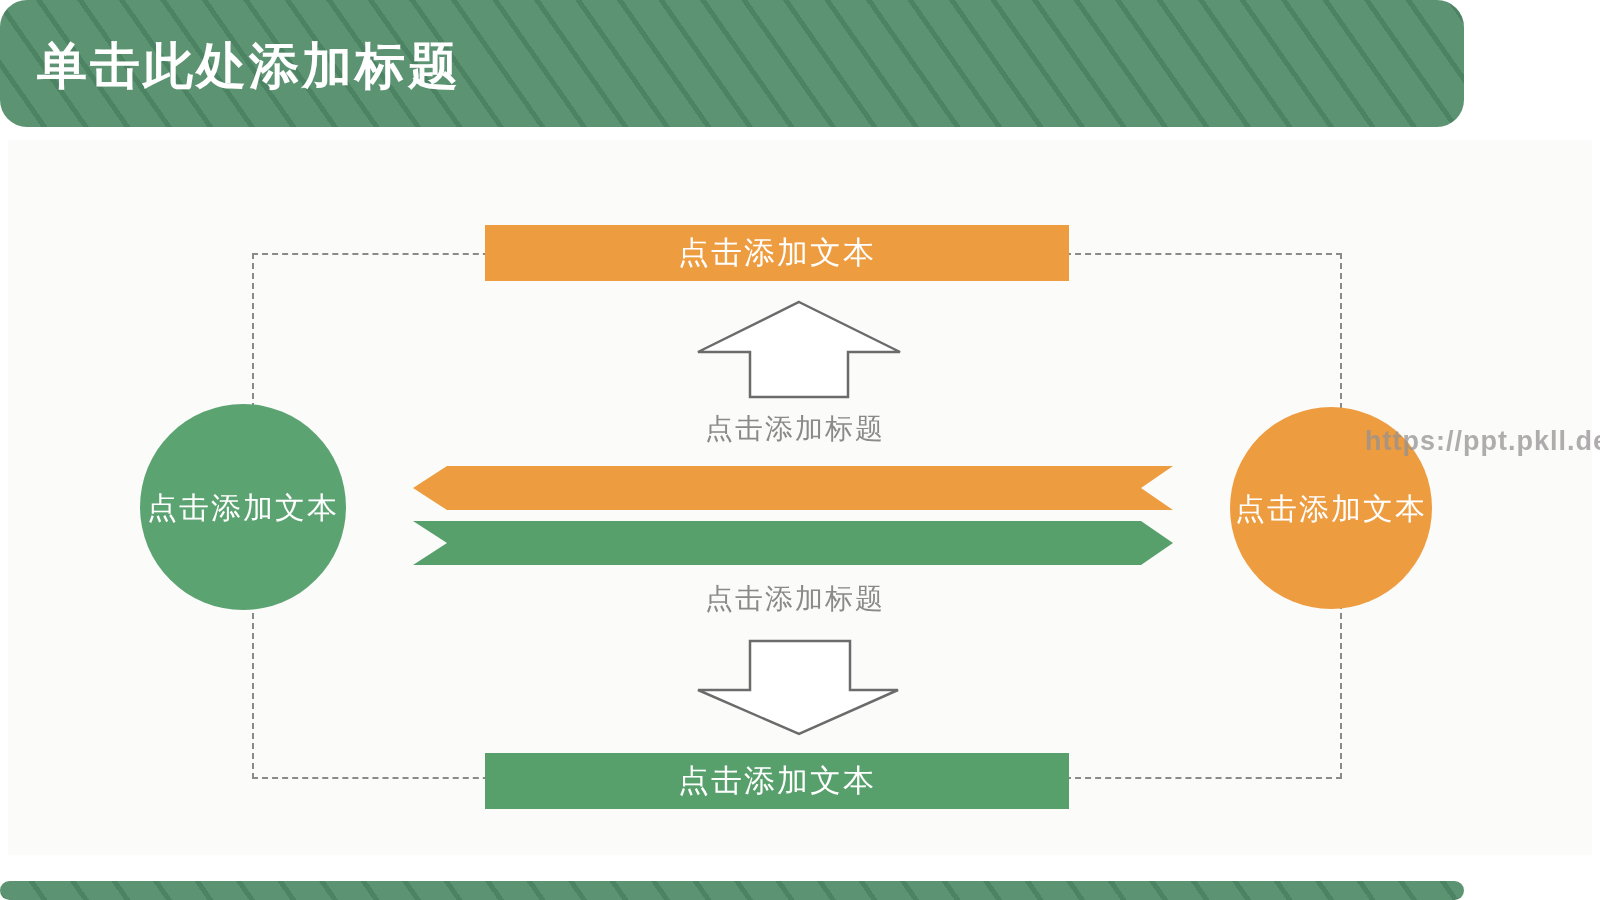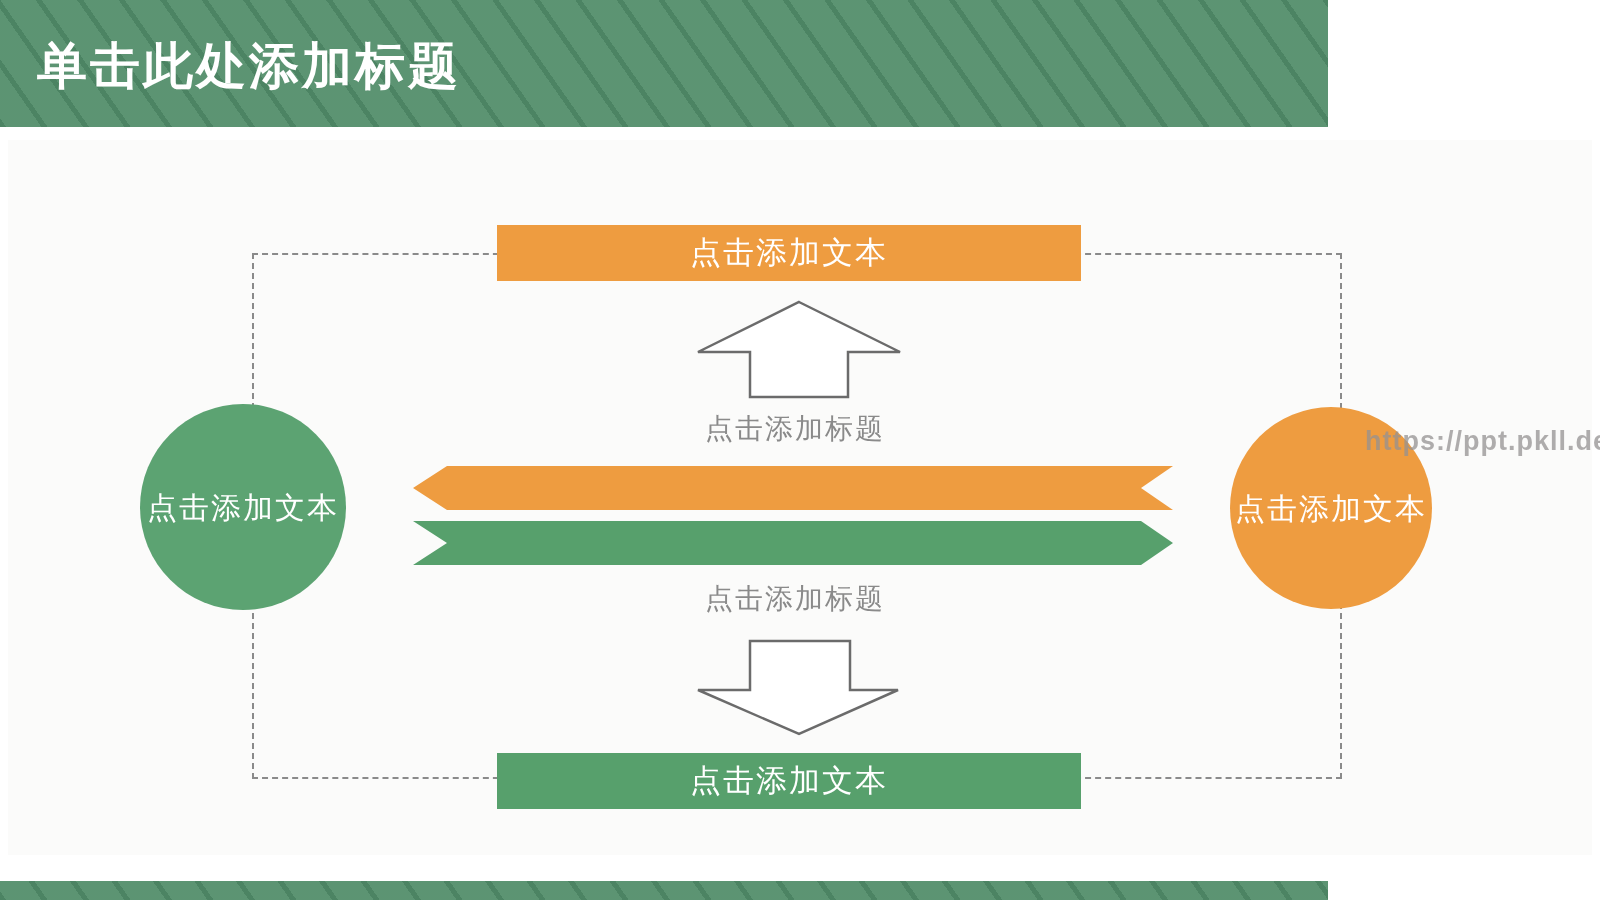--- a/index.html
+++ b/index.html
@@ -2,26 +2,27 @@
 <html><head>
 <meta charset="utf-8">
 <style>
   html,body{margin:0;padding:0;background:#ffffff;}
   body{width:1600px;height:900px;overflow:hidden;position:relative;
        font-family:"Liberation Sans","DejaVu Sans",sans-serif;}
   .slide{position:absolute;inset:0;background:#ffffff;}
 
   
   .band{
-    position:absolute;left:0;width:1328px;
+    position:absolute;left:0;width:1464px;
     background-color:#57916E;
     background-image:repeating-linear-gradient(
       55deg,
       rgba(18,62,42,0.16) 0px, rgba(18,62,42,0.16) 5px,
       rgba(255,255,255,0.03) 5px, rgba(255,255,255,0.03) 34px);
+    border-radius:27px;
   }
   .band.header{top:0;height:127px;}
   .band.footer{top:881px;height:19px;}
 
   .slide-title{
     position:absolute;left:37px;top:33px;
     color:#ffffff;font-size:50px;font-weight:bold;
     letter-spacing:3px;white-space:nowrap;
   }
 
@@ -32,21 +33,21 @@
   }
 
   
   .dashed-frame{
     position:absolute;left:252px;top:253px;width:1090px;height:526px;
     border:2px dashed #8a8a8a;box-sizing:border-box;
   }
 
   
   .banner{
-    position:absolute;left:497px;width:584px;height:56px;
+    position:absolute;left:485px;width:584px;height:56px;
     display:flex;align-items:center;justify-content:center;
     color:#ffffff;font-size:31px;letter-spacing:2px;
   }
   .banner.top{top:225px;}
   .banner.bottom{top:753px;}
 
   
   .caption{
     position:absolute;left:595px;width:400px;height:42px;
     text-align:center;color:#8a8a8a;font-size:28px;letter-spacing:2px;

